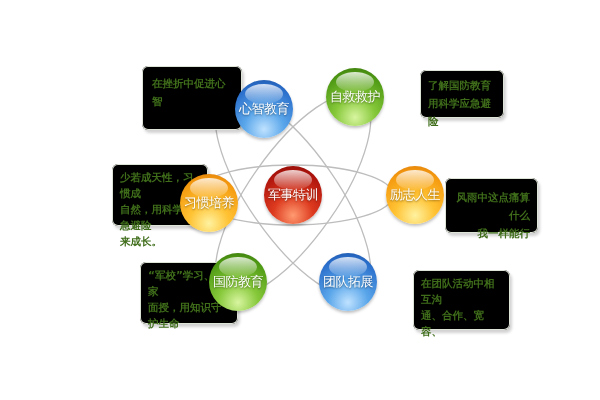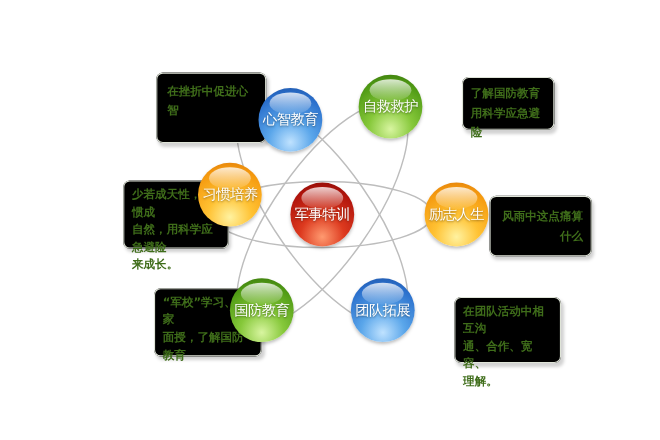--- a/index.html
+++ b/index.html
@@ -41,41 +41,41 @@
   <div>了解国防教育</div>
   <div>用科学应急避险</div>
 </div>
 <div class="box" style="left:80px;top:164px;width:96px;height:62px;padding:5px 8px;line-height:16px;">
   <div>少若成天性，习惯成</div>
   <div>自然，用科学应急避险</div>
   <div>来成长。</div>
 </div>
 <div class="box" style="left:413px;top:178px;width:93px;height:55px;padding:10px 8px;text-align:right;">
   <div>风雨中这点痛算什么</div>
+  <div>我一样能行</div>
 </div>
 <div class="box" style="left:108px;top:262px;width:98px;height:62px;padding:5px 8px;line-height:16px;">
   <div>“军校”学习、专家</div>
-  <div>面授，了解国防教育</div>
+  <div>面授，用知识守护生命</div>
 </div>
 <div class="box" style="left:381px;top:270px;width:97px;height:60px;padding:5px 8px;line-height:16px;">
   <div>在团队活动中相互沟</div>
   <div>通、合作、宽容、</div>
-  <div>理解。</div>
 </div>
 
 <div class="ball red" style="left:264px;top:166px;">
   <span>军事特训</span>
 </div>
 <div class="ball blue" style="left:211px;top:80px;margin-left:24px;">
   <span>心智教育</span>
 </div>
 <div class="ball green" style="left:326px;top:68px;justify-content:center;">
   <span>自救救护</span>
 </div>
-<div class="ball orange" style="left:180px;top:148px;">
+<div class="ball orange" style="left:180px;top:174px;">
   <span>习惯培养</span>
 </div>
 <div class="ball orange" style="left:351px;top:166px;margin-left:35px;">
   <span>励志人生</span>
 </div>
 <div class="ball green" style="left:209px;top:253px;">
   <span>国防教育</span>
 </div>
 <div class="ball blue" style="left:319px;top:253px;">
   <span>团队拓展</span>

